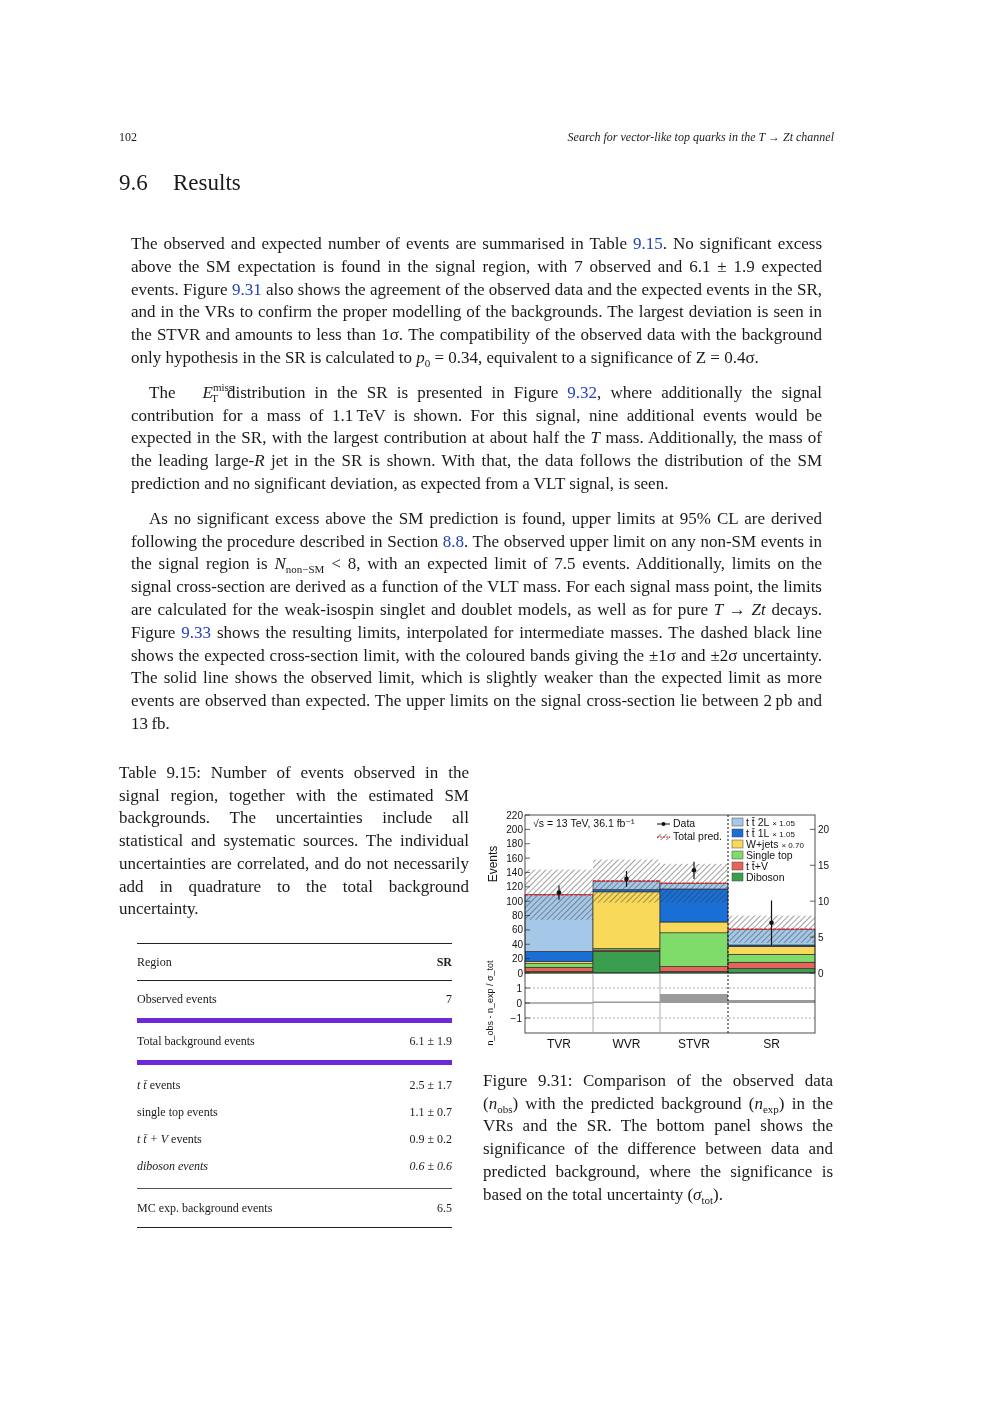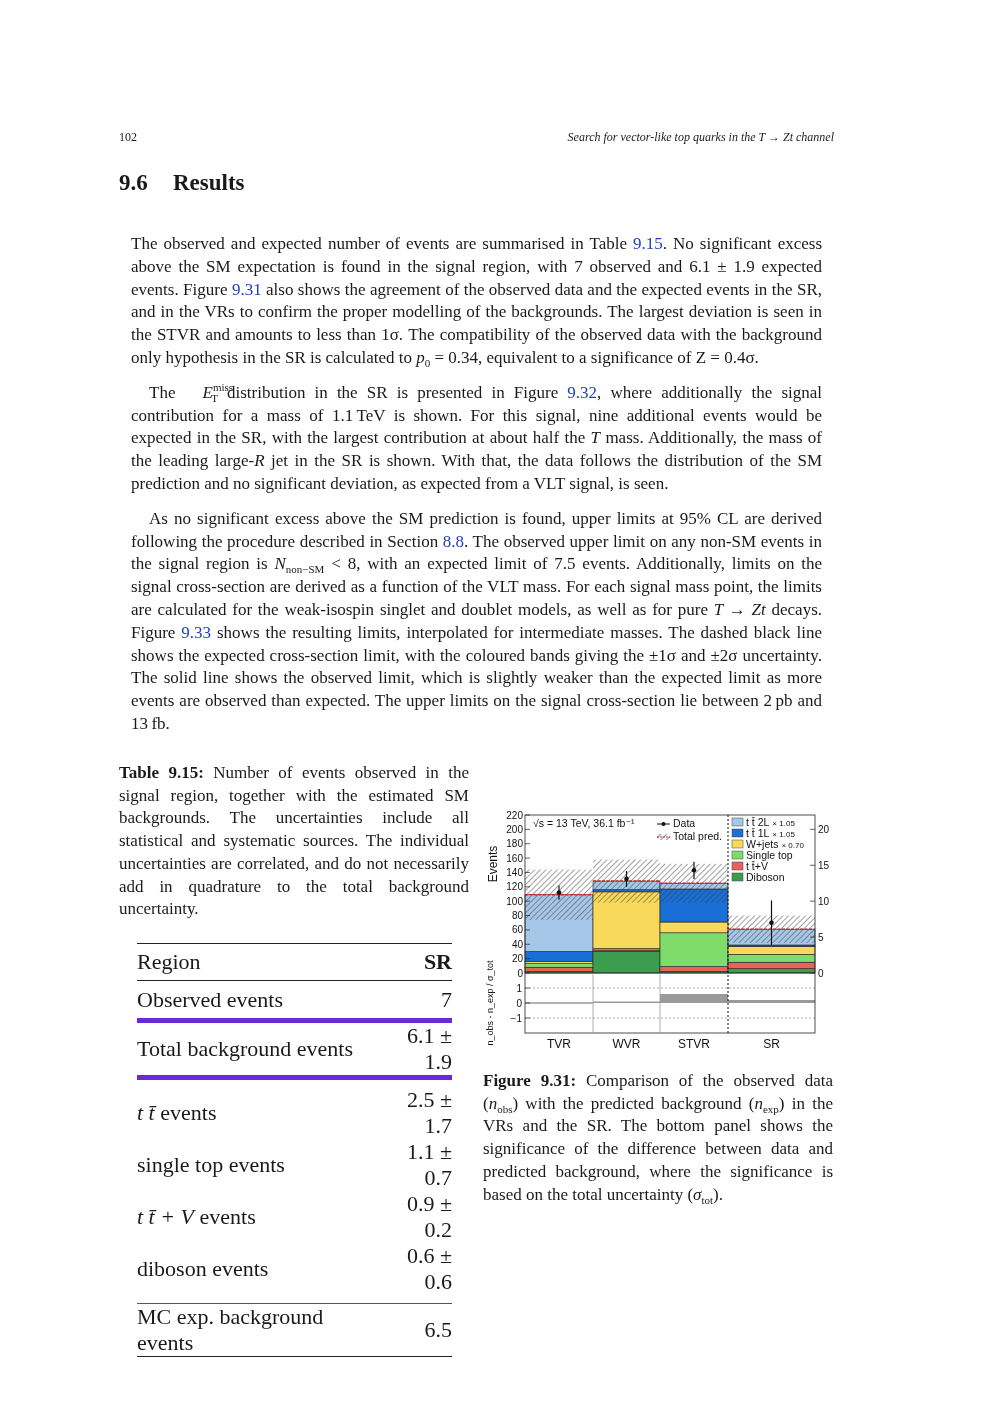--- a/index.html
+++ b/index.html
@@ -1,40 +1,40 @@
 <!DOCTYPE html>
 <html><head>
 <meta charset="utf-8">
 <style>
   html, body { margin: 0; padding: 0; background: #ffffff; }
   body { width: 1000px; height: 1414px; position: relative; overflow: hidden;
          font-family: "Liberation Serif", "DejaVu Serif", serif; color: #1a1a1a; }
   .abs { position: absolute; }
   .running-head { top: 130px; left: 119px; width: 715px; font-size: 12px; display: flex; justify-content: space-between; }
   .running-head .title { font-style: italic; text-align: right; }
-  .section-title { top: 170px; left: 119px; font-size: 23px; font-weight: bold; }
+  .section-title { top: 170px; left: 119px; font-size: 23px; font-weight: normal; }
   .section-title .num { display: inline-block; width: 54px; }
   .body-text { left: 119px; width: 715px; font-size: 17px; line-height: 22.8px; text-align: justify; }
   .body-text p { margin: 12px; }
   .body-text p.indent { text-indent: 18px; }
   .ref { color: #1f3fbf; }
   i, .it { font-style: italic; }
   sub, sup { font-size: 11px; line-height: 0; }
   .emiss { display: inline-block; position: relative; }
   .table-caption { top: 762px; left: 119px; width: 350px; font-size: 17px; line-height: 22.7px; text-align: justify; }
-  .table-caption b, .fig-caption b { font-weight: bold; margin-top: 36px; }
-  table.results { position: absolute; top: 943px; left: 137px; width: 315px; border-collapse: collapse; font-size: 22px; }
+  .table-caption b, .fig-caption b { font-weight: normal; margin-top: 36px; }
+  table.results { position: absolute; top: 943px; left: 137px; width: 315px; border-collapse: collapse; font-size: 12px; }
   table.results td { padding: 0; height: 27px; }
   table.results td.v { text-align: right; }
   table.results tr.top td { border-top: 1.5px solid #222; }
   table.results tr.hdr td { height: 36px; border-bottom: 1.5px solid #222; }
   table.results tr.sep td { border-bottom: 5px solid #6d28d9; height: 37px; }
   table.results tr.grp td { height: 27px; }
   table.results tr.grp.first td { padding-top: 7px; }
-  table.results tr.grp.last td { border-bottom: 1px solid #555; padding-bottom: 8px; }
+  table.results tr.grp.last td { border-bottom: 1px solid #555; padding-bottom: 8px; font-style: italic; }
   table.results tr.bottom td { border-bottom: 1.5px solid #222; height: 38px; }
   .fig-caption { top: 1070px; left: 483px; width: 350px; font-size: 17px; line-height: 22.7px; text-align: justify; }
   svg text { font-family: "Liberation Sans", "DejaVu Sans", sans-serif; }
 </style>
 </head>
 <body>
 
 <div class="abs running-head">
   <span>102</span>
   <span class="title">Search for vector-like top quarks in the T → Zt channel</span>

